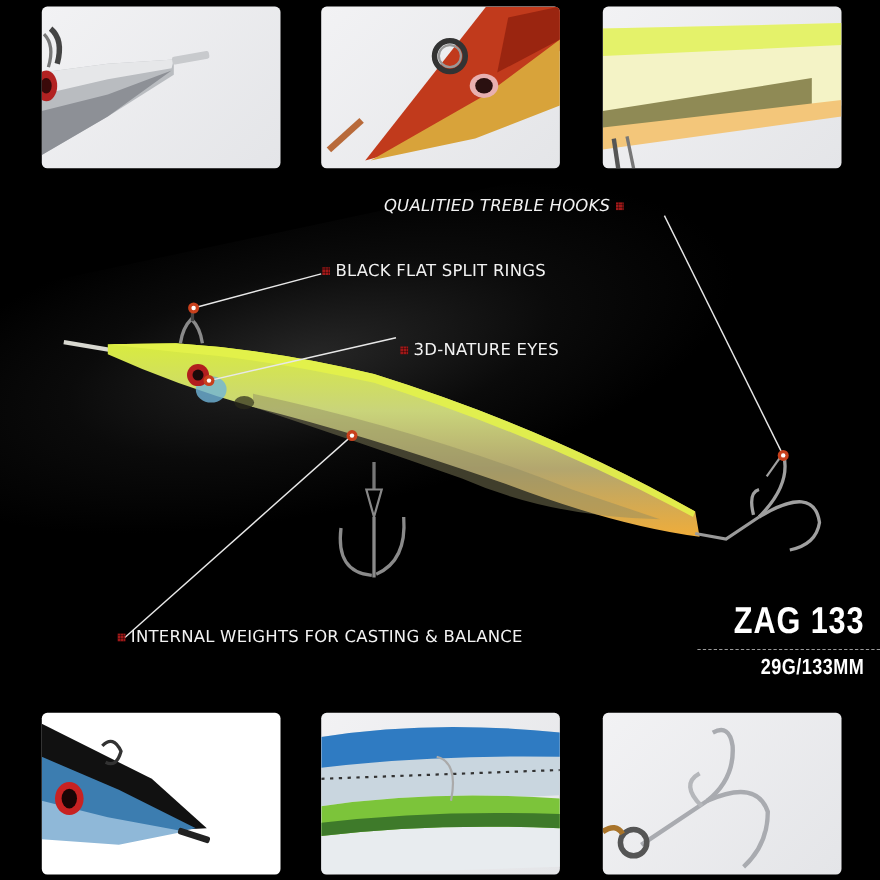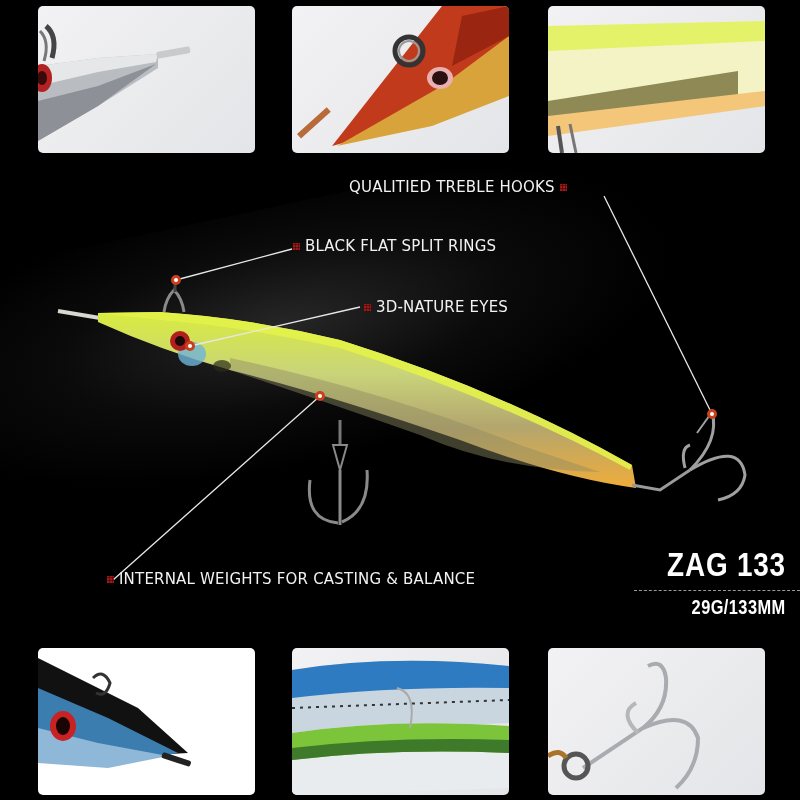--- a/index.html
+++ b/index.html
@@ -168,31 +168,31 @@
       <circle cx="712" cy="414" r="2" fill="#fff"></circle>
     <circle cx="176" cy="280" r="5" fill="#c8401c"></circle>
       <circle cx="176" cy="280" r="2" fill="#fff"></circle>
     <circle cx="190" cy="346" r="5" fill="#c8401c"></circle>
       <circle cx="190" cy="346" r="2" fill="#fff"></circle>
     <circle cx="320" cy="396" r="5" fill="#c8401c"></circle>
       <circle cx="320" cy="396" r="2" fill="#fff"></circle>
   </g>
 </svg>
 
-<div class="label" style="left:349px; top:178px;">
+<div class="label" style="left:349px; top:178px;font-style:italic;">
   <span>QUALITIED TREBLE HOOKS</span>
   <span class="sq"></span>
 </div>
 
 <div class="label" style="left:293px; top:237px;">
   <span class="sq"></span>
   <span>BLACK FLAT SPLIT RINGS</span>
 </div>
 
-<div class="label" style="left:364px; top:298px;">
+<div class="label" style="left:364px; top:309px;">
   <span class="sq"></span>
   <span>3D-NATURE EYES</span>
 </div>
 
 <div class="label" style="left:107px; top:570px;text-align:center;">
   <span class="sq"></span>
   <span>INTERNAL WEIGHTS FOR CASTING &amp; BALANCE</span>
 </div>
 
 <div class="model-name">ZAG 133</div>

